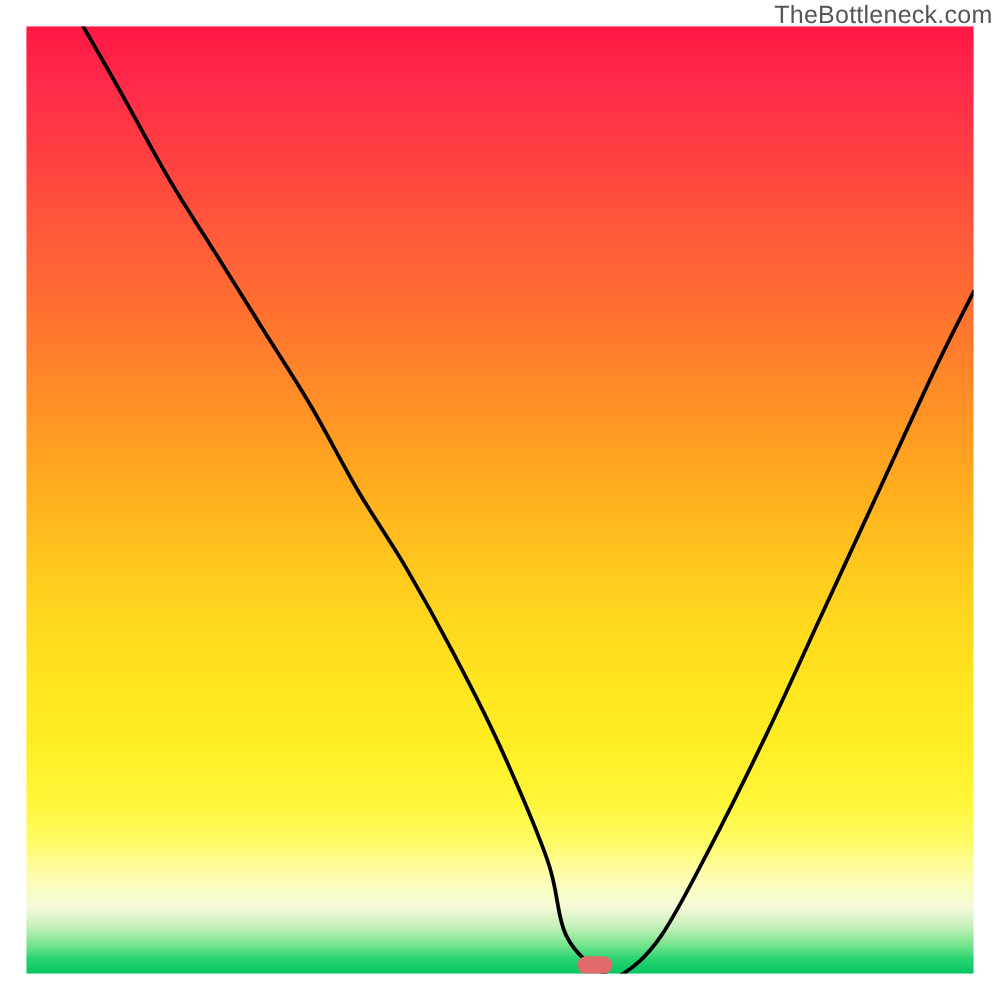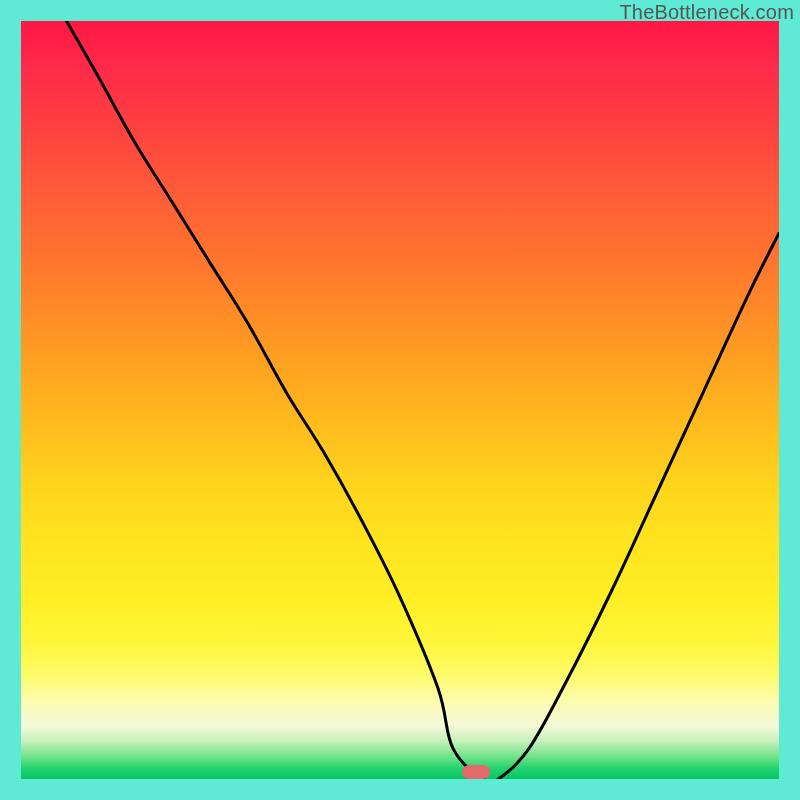--- a/index.html
+++ b/index.html
@@ -8,21 +8,21 @@
     width: 800px;
     height: 800px;
     background: #000;
     overflow: hidden;
     font-family: Arial, Helvetica, sans-serif;
   }
   .frame {
     position: relative;
     width: 800px;
     height: 800px;
-    background: #5eead4;
+    background: #ffffff;
   }
   .plot {
     position: absolute;
     left: 21px;
     top: 21px;
     width: 758px;
     height: 758px;
     overflow: hidden;
   }
   

